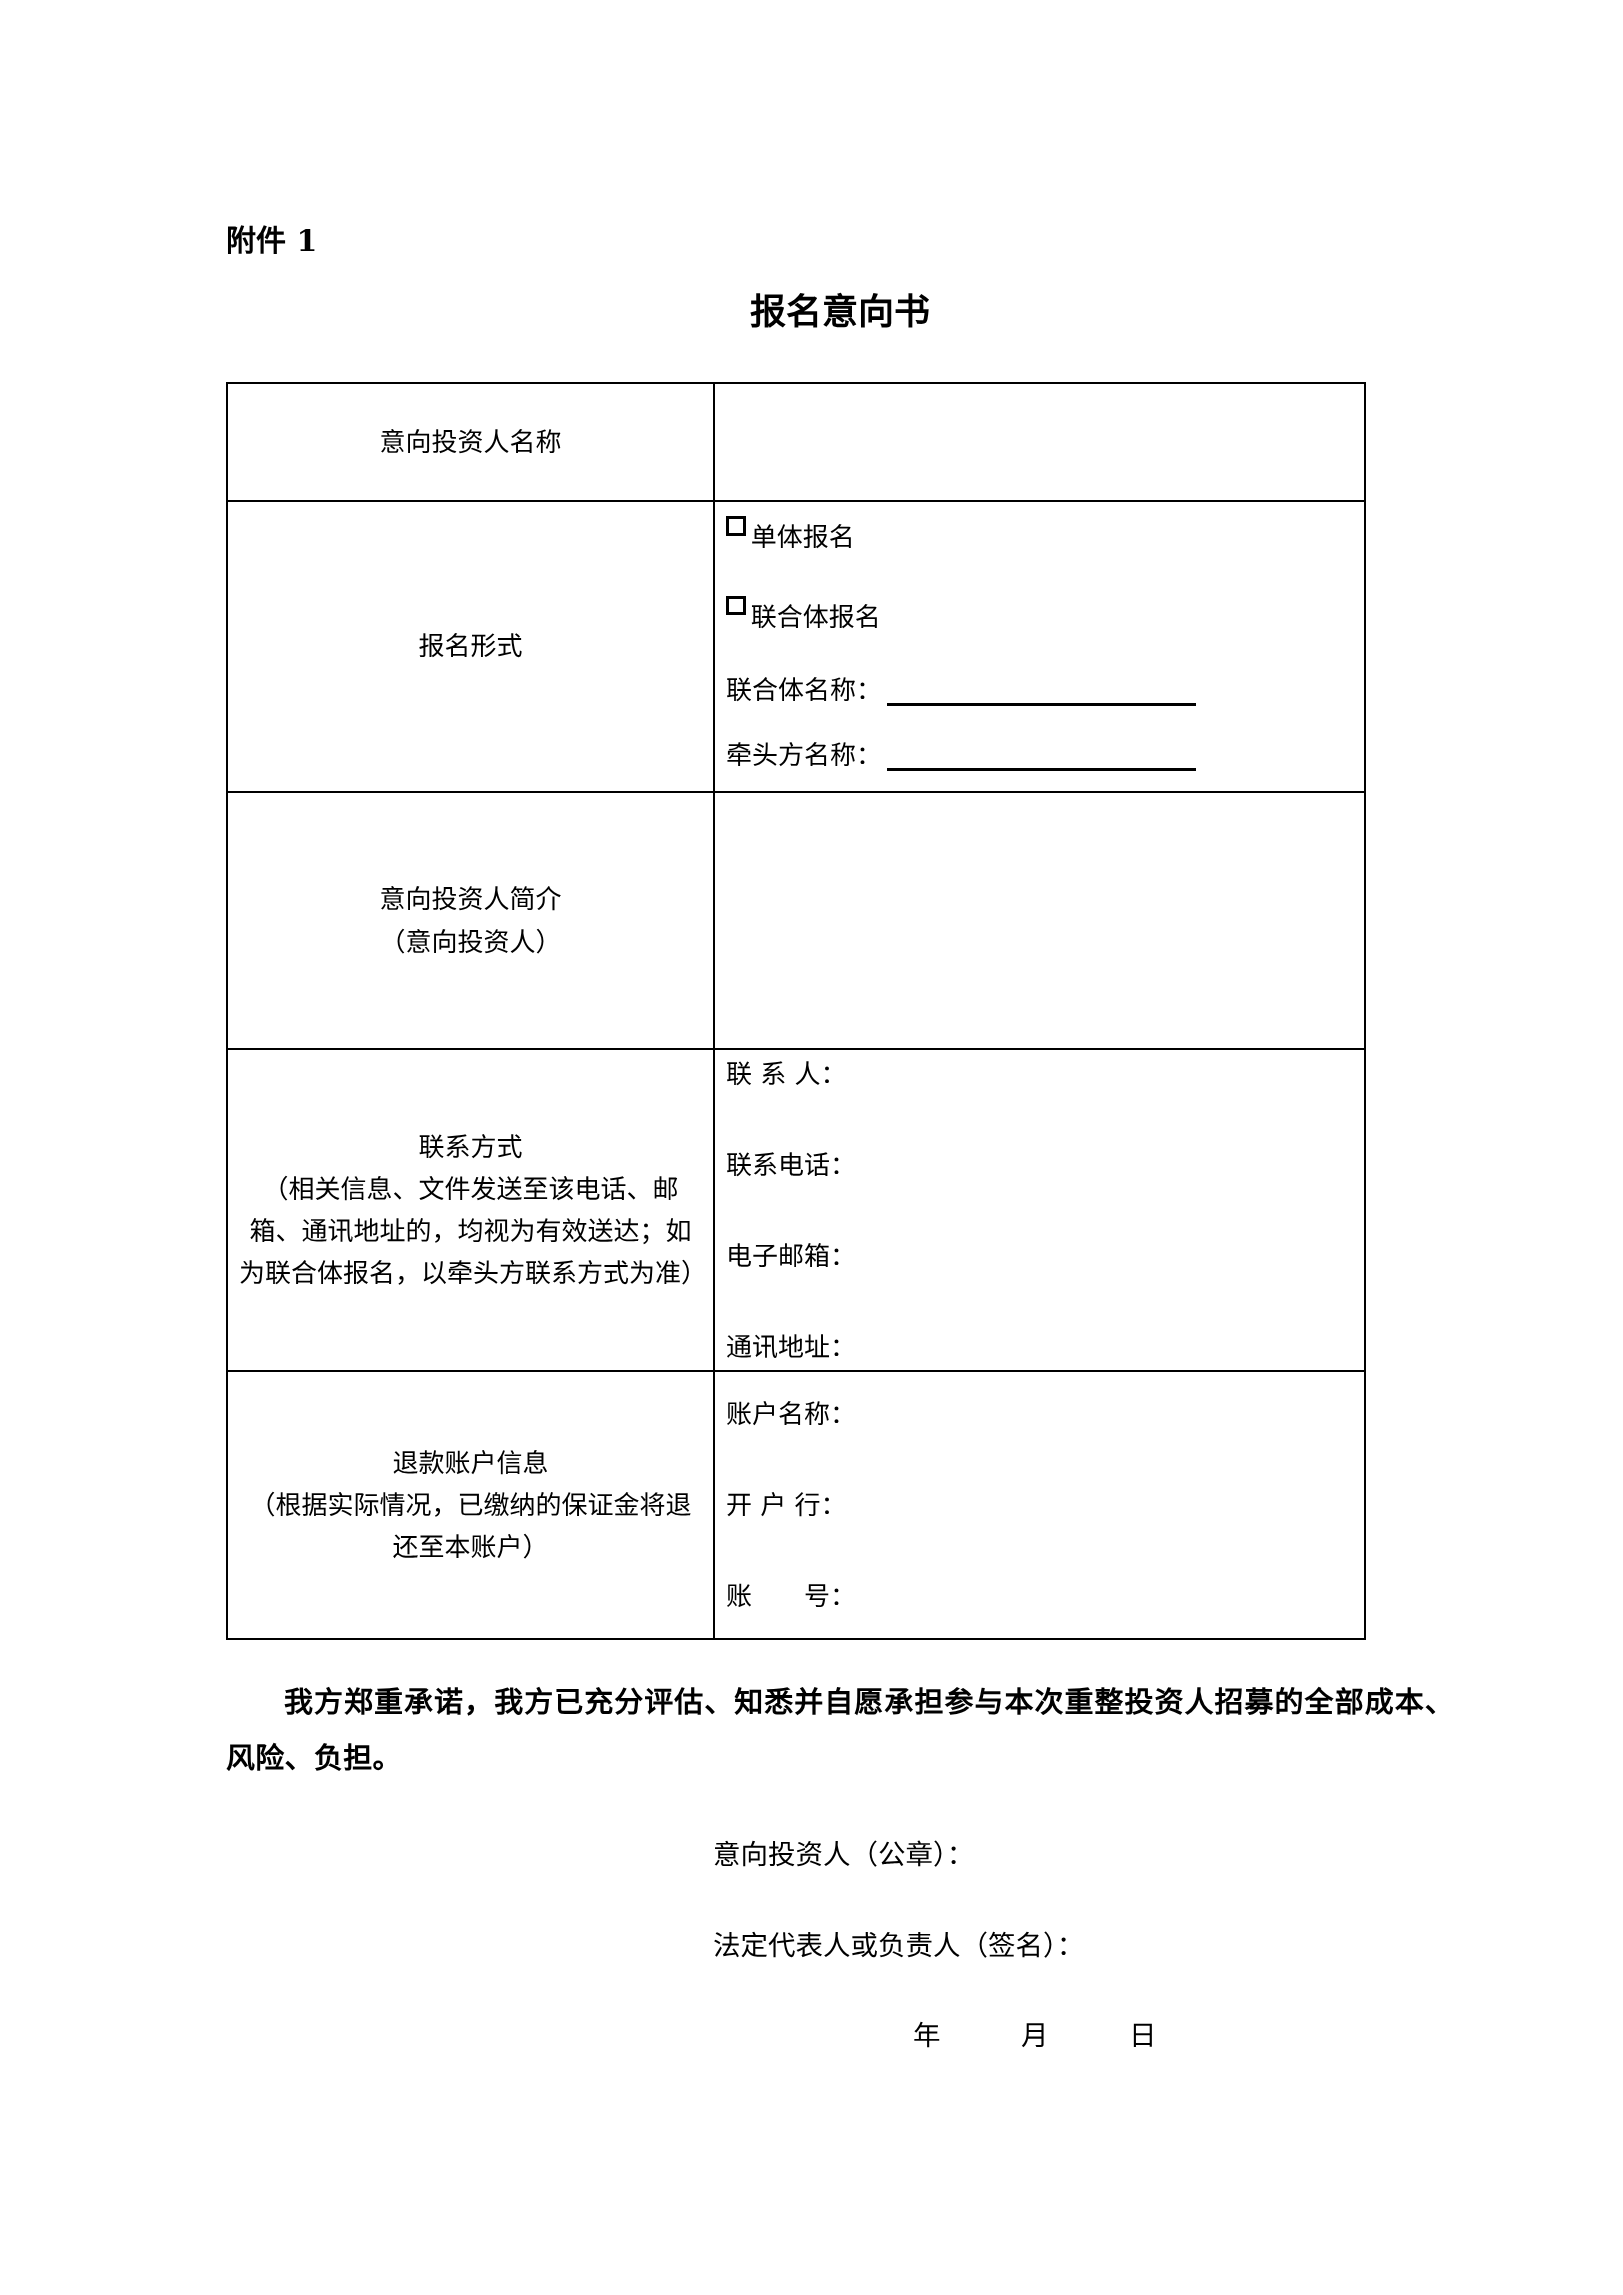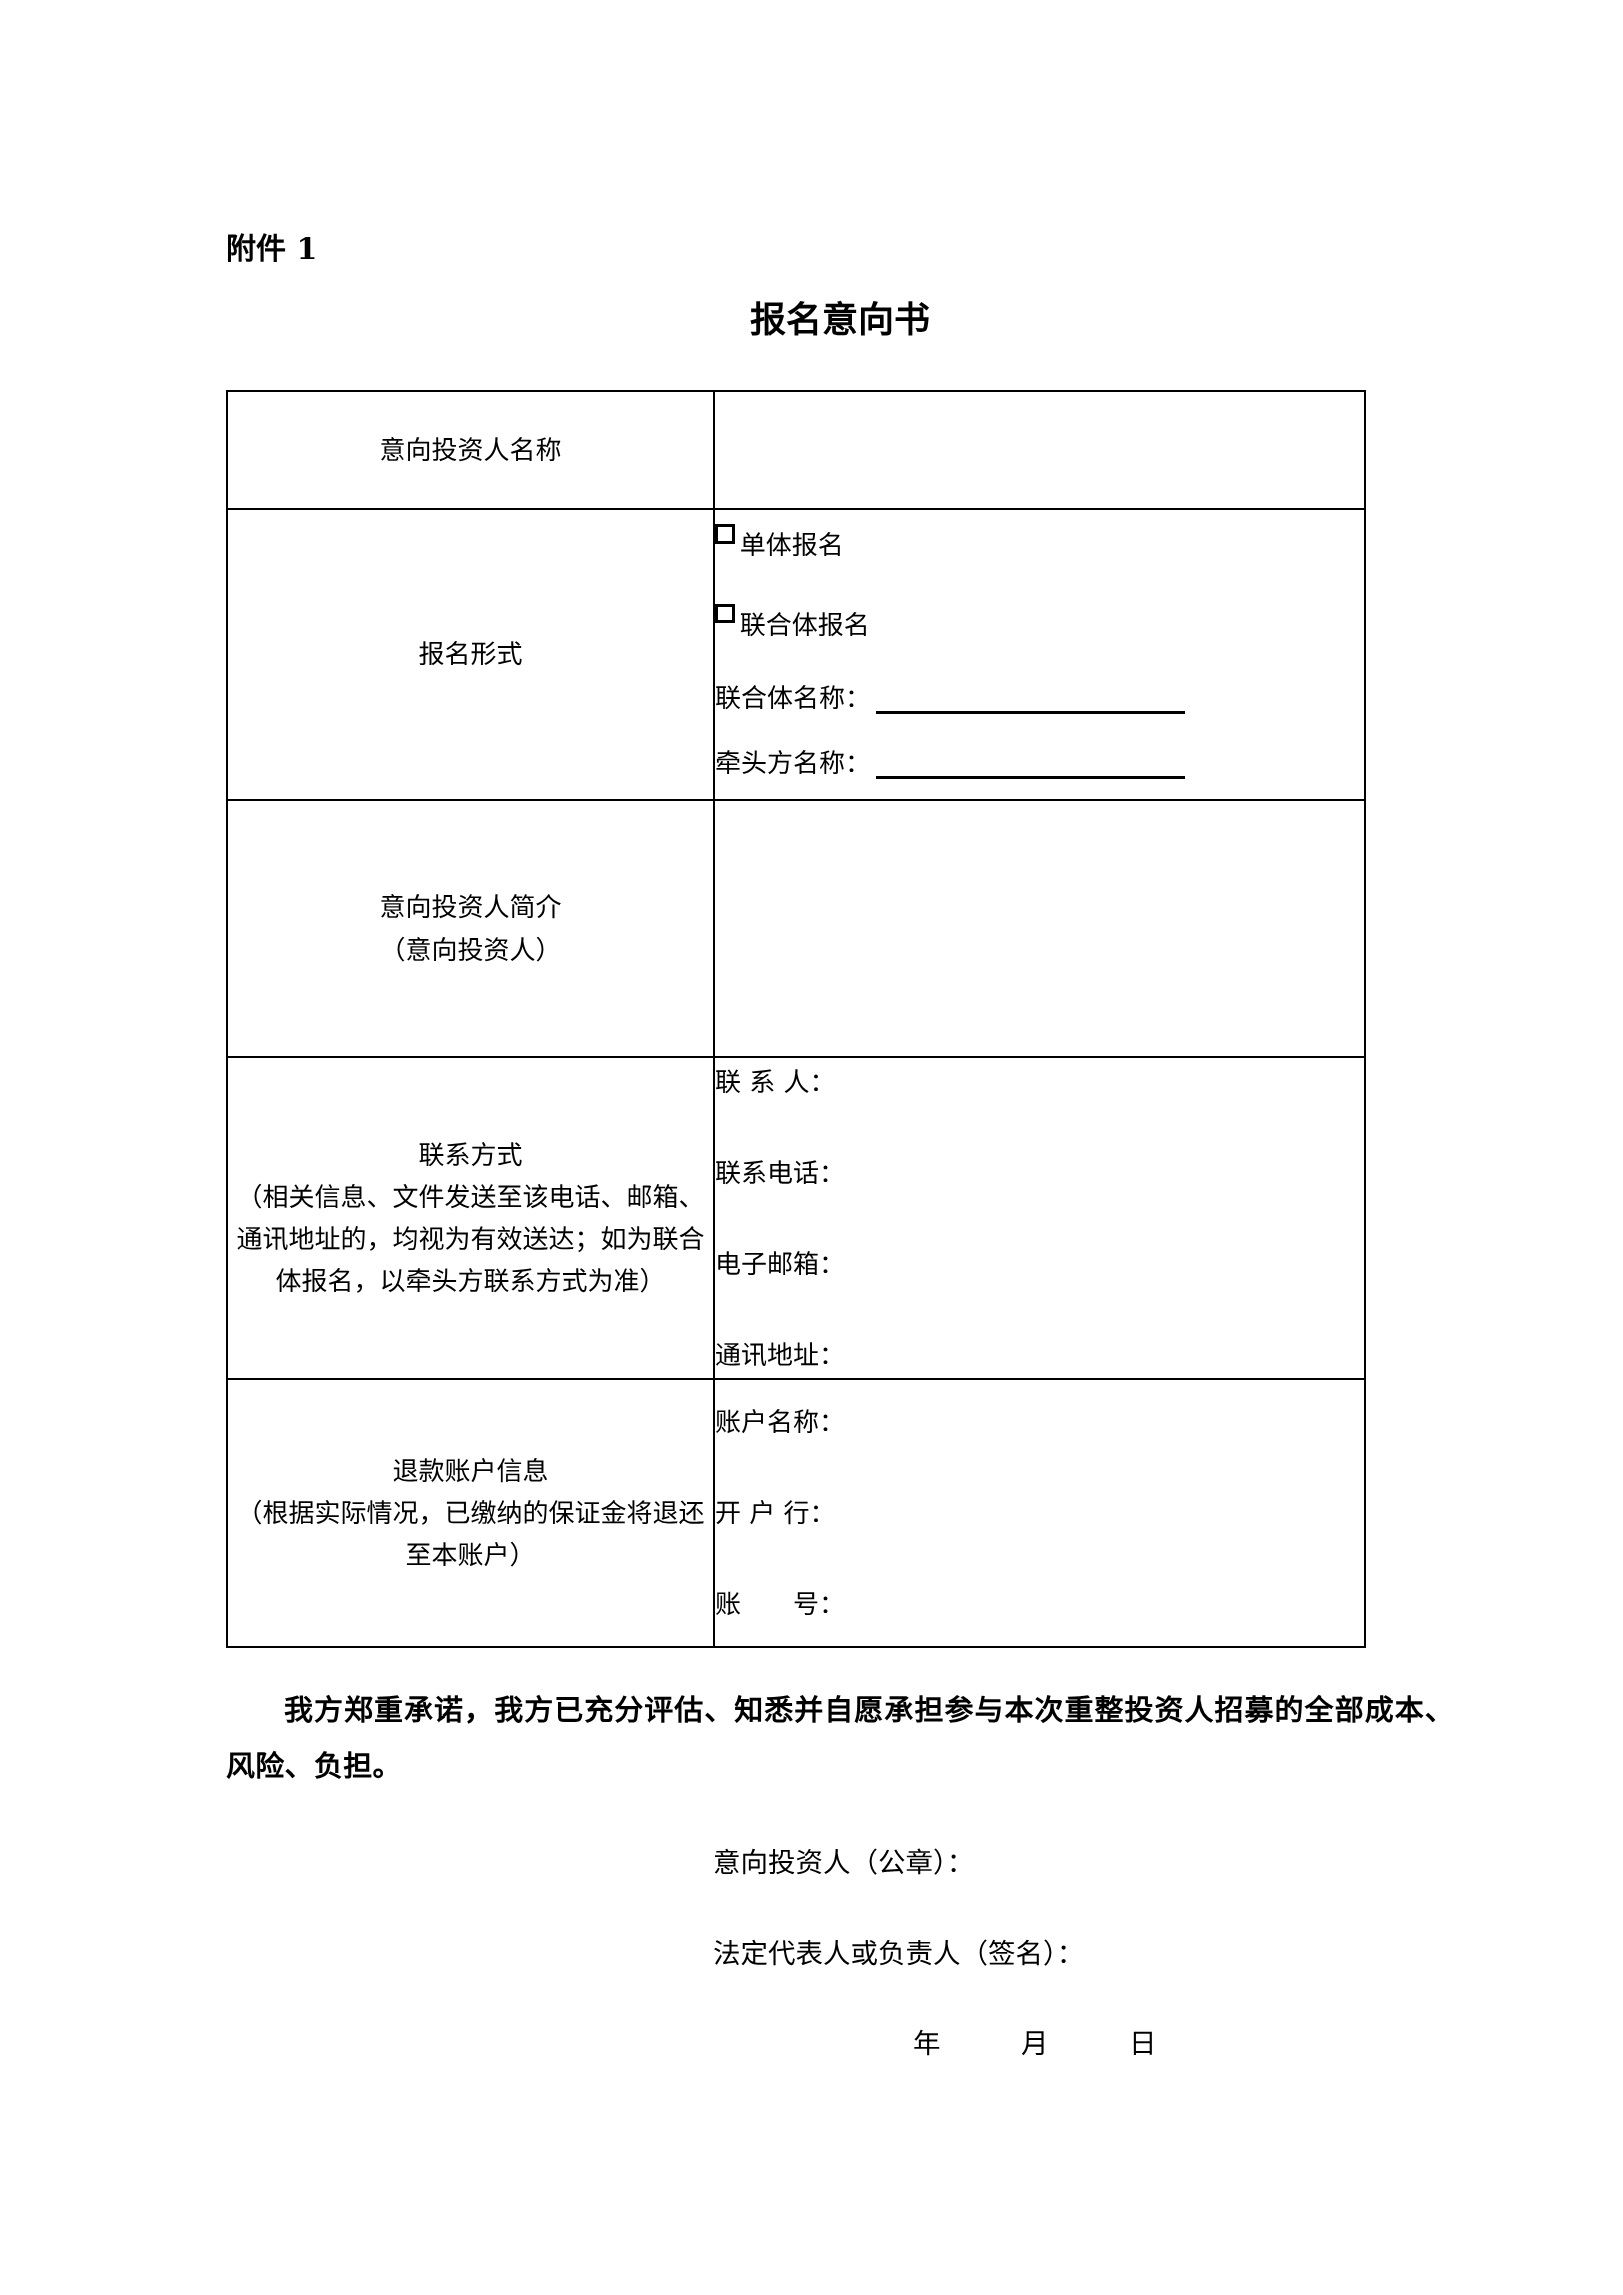--- a/index.html
+++ b/index.html
@@ -17,21 +17,21 @@
     width: 1623px;
     height: 2295px;
     background: #ffffff;
     box-sizing: border-box;
     padding: 0;
     overflow: hidden;
   }
   .content {
     position: absolute;
     left: 226px;
-    top: 8px;
+    top: 0;
     width: 1228px;
   }
 
   
   .attachment-label {
     font-size: 30px;
     font-weight: bold;
     line-height: 1.0;
     margin-top: 226px;
     letter-spacing: 0px;
@@ -46,21 +46,21 @@
 
   
   .form-table {
     margin-top: 53px;
     width: 1139px;
     border-collapse: collapse;
     table-layout: fixed;
   }
   .form-table td {
     border: 2px solid #000000;
-    padding: 0;
+    padding: 11px;
     vertical-align: middle;
     font-size: 26px;
     line-height: 1.62;
   }
   .col-label { width: 487px; }
   .col-value { width: 651px; }
 
   .label-cell {
     text-align: center;
     padding: 6.5px 17px;

